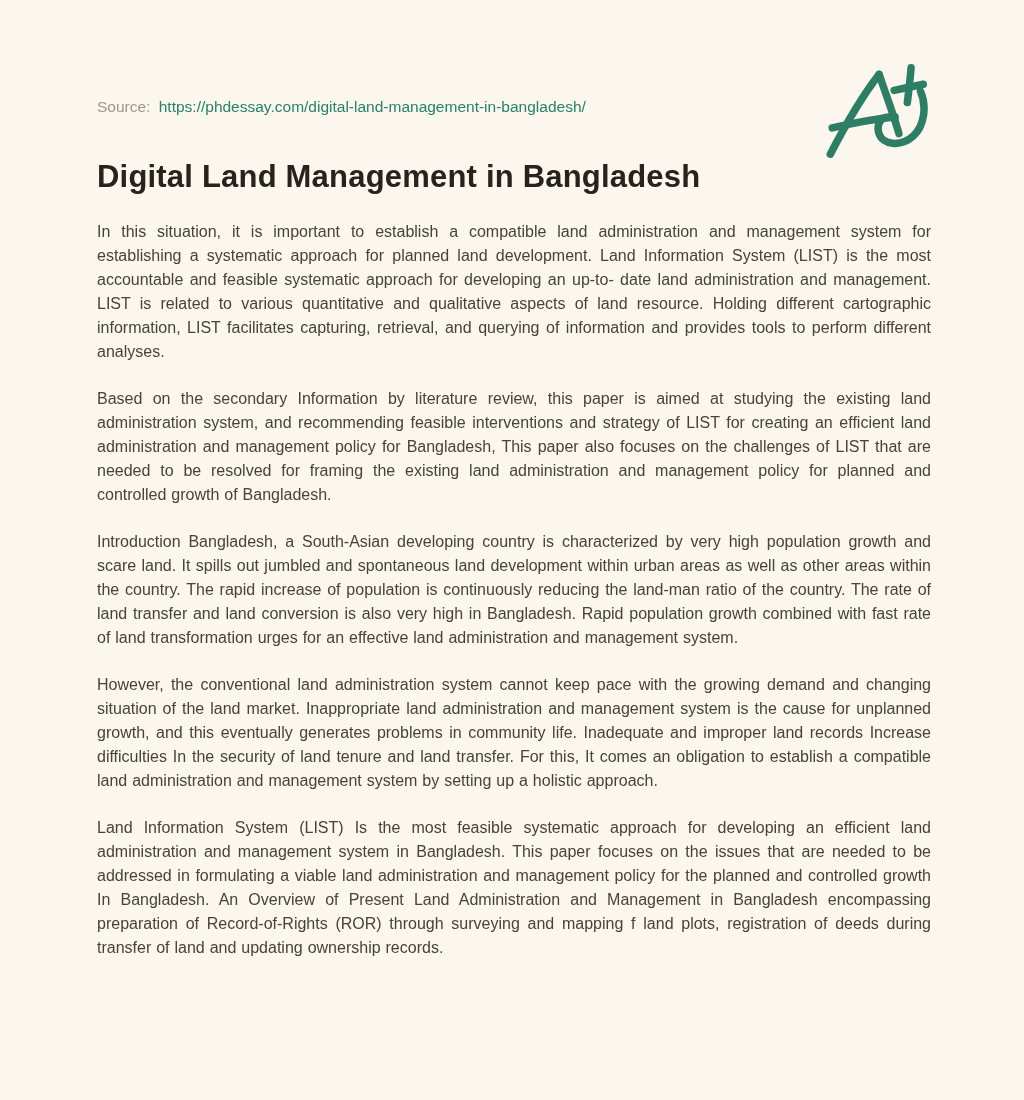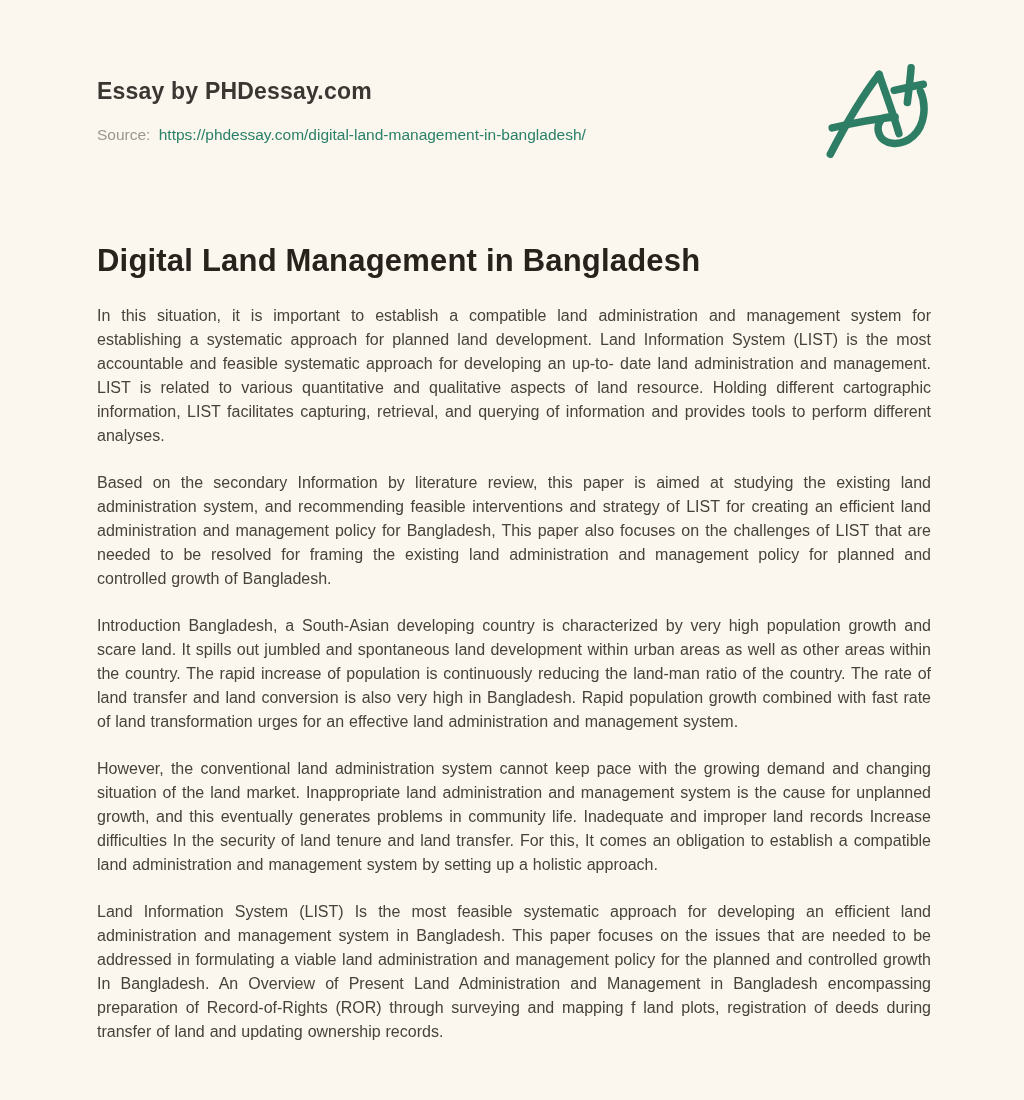--- a/index.html
+++ b/index.html
@@ -37,21 +37,21 @@
     margin-left: 4px;
   }
   .logo {
     position: absolute;
     top: 56px;
     left: 820px;
     width: 108px;
     height: 110px;
   }
   .title {
-    margin-top: 96px;
+    margin-top: 40px;
     font-size: 31px;
     line-height: 40px;
     font-weight: 600;
     color: #27221b;
     letter-spacing: 0.2px;
   }
   .content p {
     margin-top: 23px;
     font-size: 16px;
     line-height: 24px;
@@ -60,21 +60,20 @@
     word-spacing: 0.5px;
   }
   .content p:first-child {
   }
 </style>
 </head>
 <body>
 
 <div class="page">
 
-  <div class="byline">Essay by PHDessay.com</div>
 
   <div class="source-line">
     <span>Source:</span>
     <a href="#" class="source-url">https://phdessay.com/digital-land-management-in-bangladesh/</a>
   </div>
 
   <span class="logo">
     <svg width="108" height="110" viewBox="0 0 115 110" fill="none" xmlns="http://www.w3.org/2000/svg">
       <g stroke="#2e7d65" stroke-width="8" stroke-linecap="round" fill="none">
 

